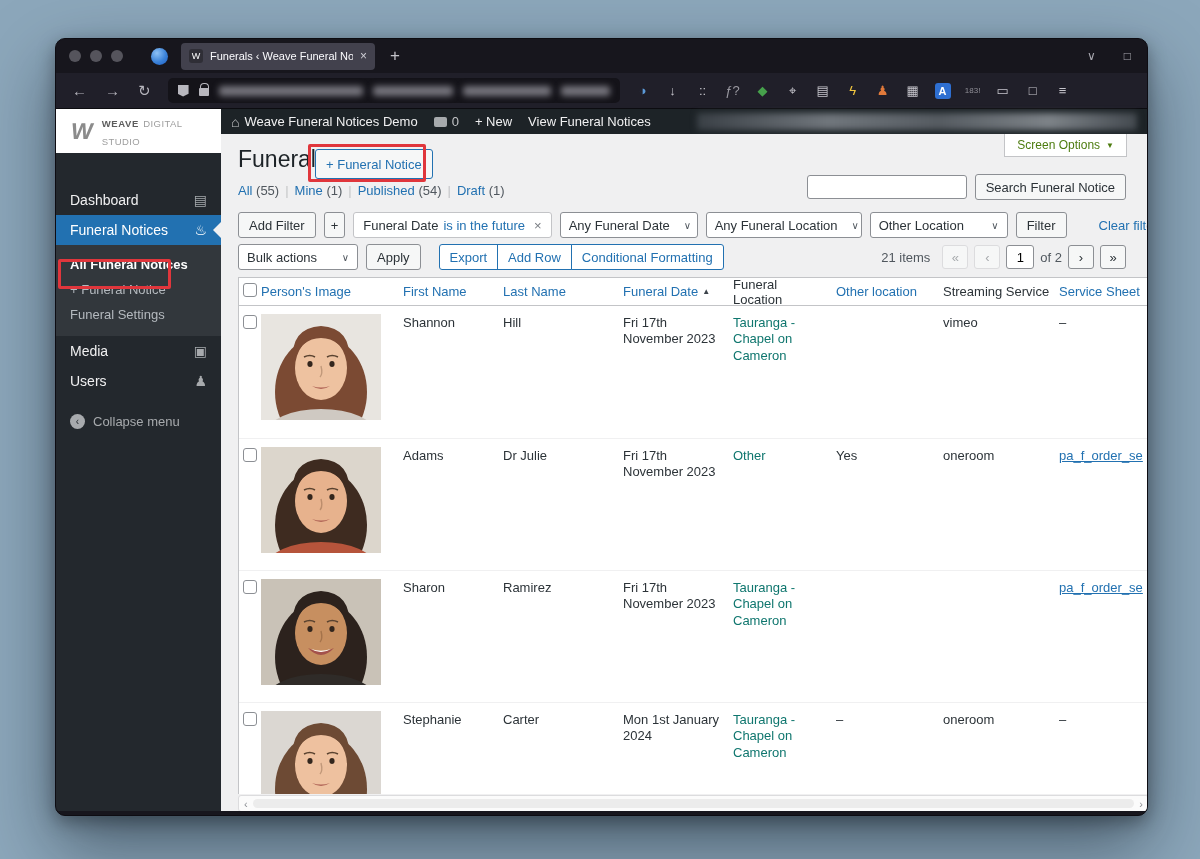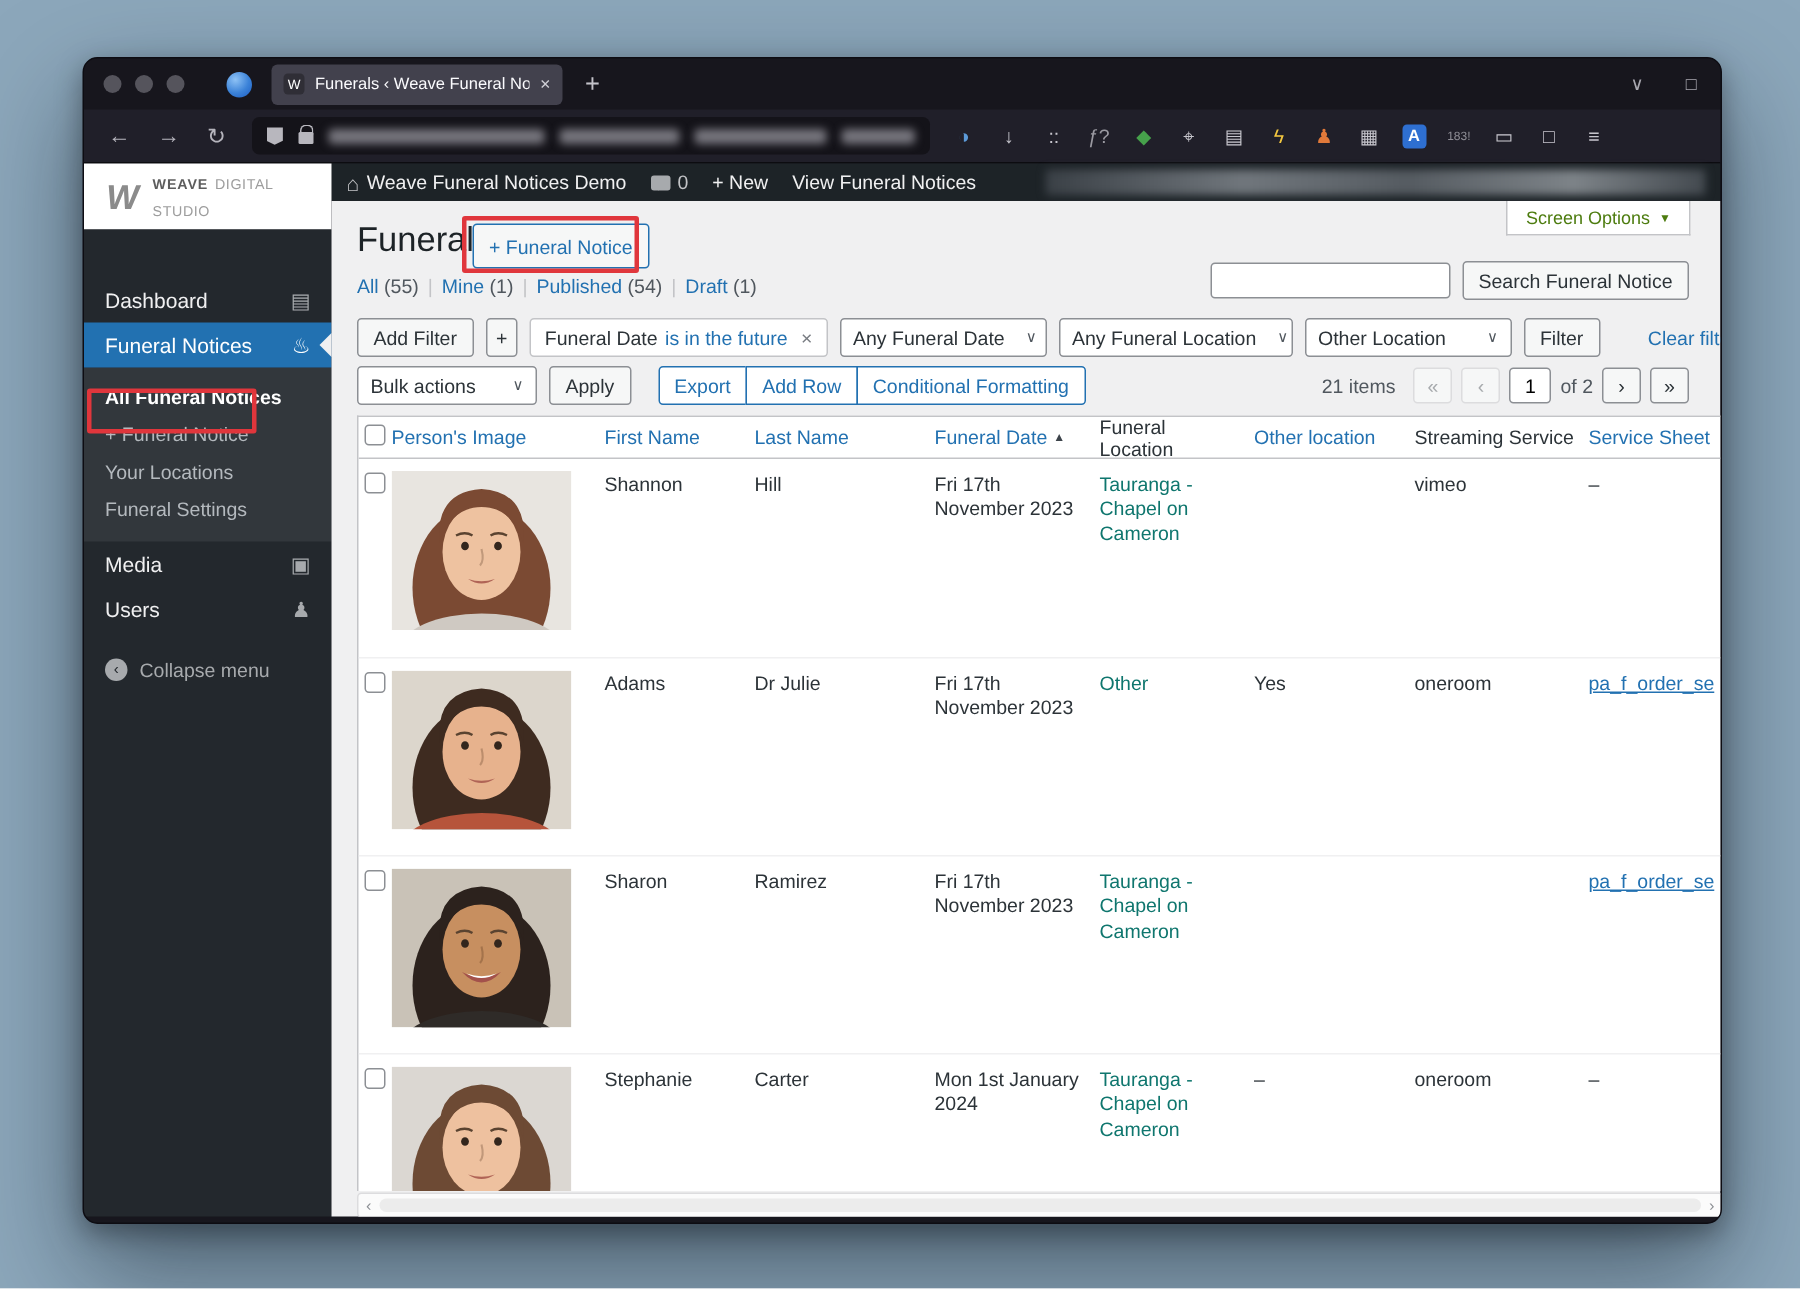--- a/index.html
+++ b/index.html
@@ -242,21 +242,20 @@
           <span>Dashboard</span>
           <span class="sic">▤</span>
         </div>
         <div class="sitem active">
           <span>Funeral Notices</span>
           <span class="sic">♨</span>
         </div>
         <div class="subwrap">
           <div class="sub current">All Funeral Notices</div>
           <div class="sub">+ Funeral Notice</div>
-          <div class="sub">Your Locations</div>
           <div class="sub">Funeral Settings</div>
         </div>
         <div class="sitem">
           <span>Media</span>
           <span class="sic">▣</span>
         </div>
         <div class="sitem">
           <span>Users</span>
           <span class="sic">♟</span>
         </div>

